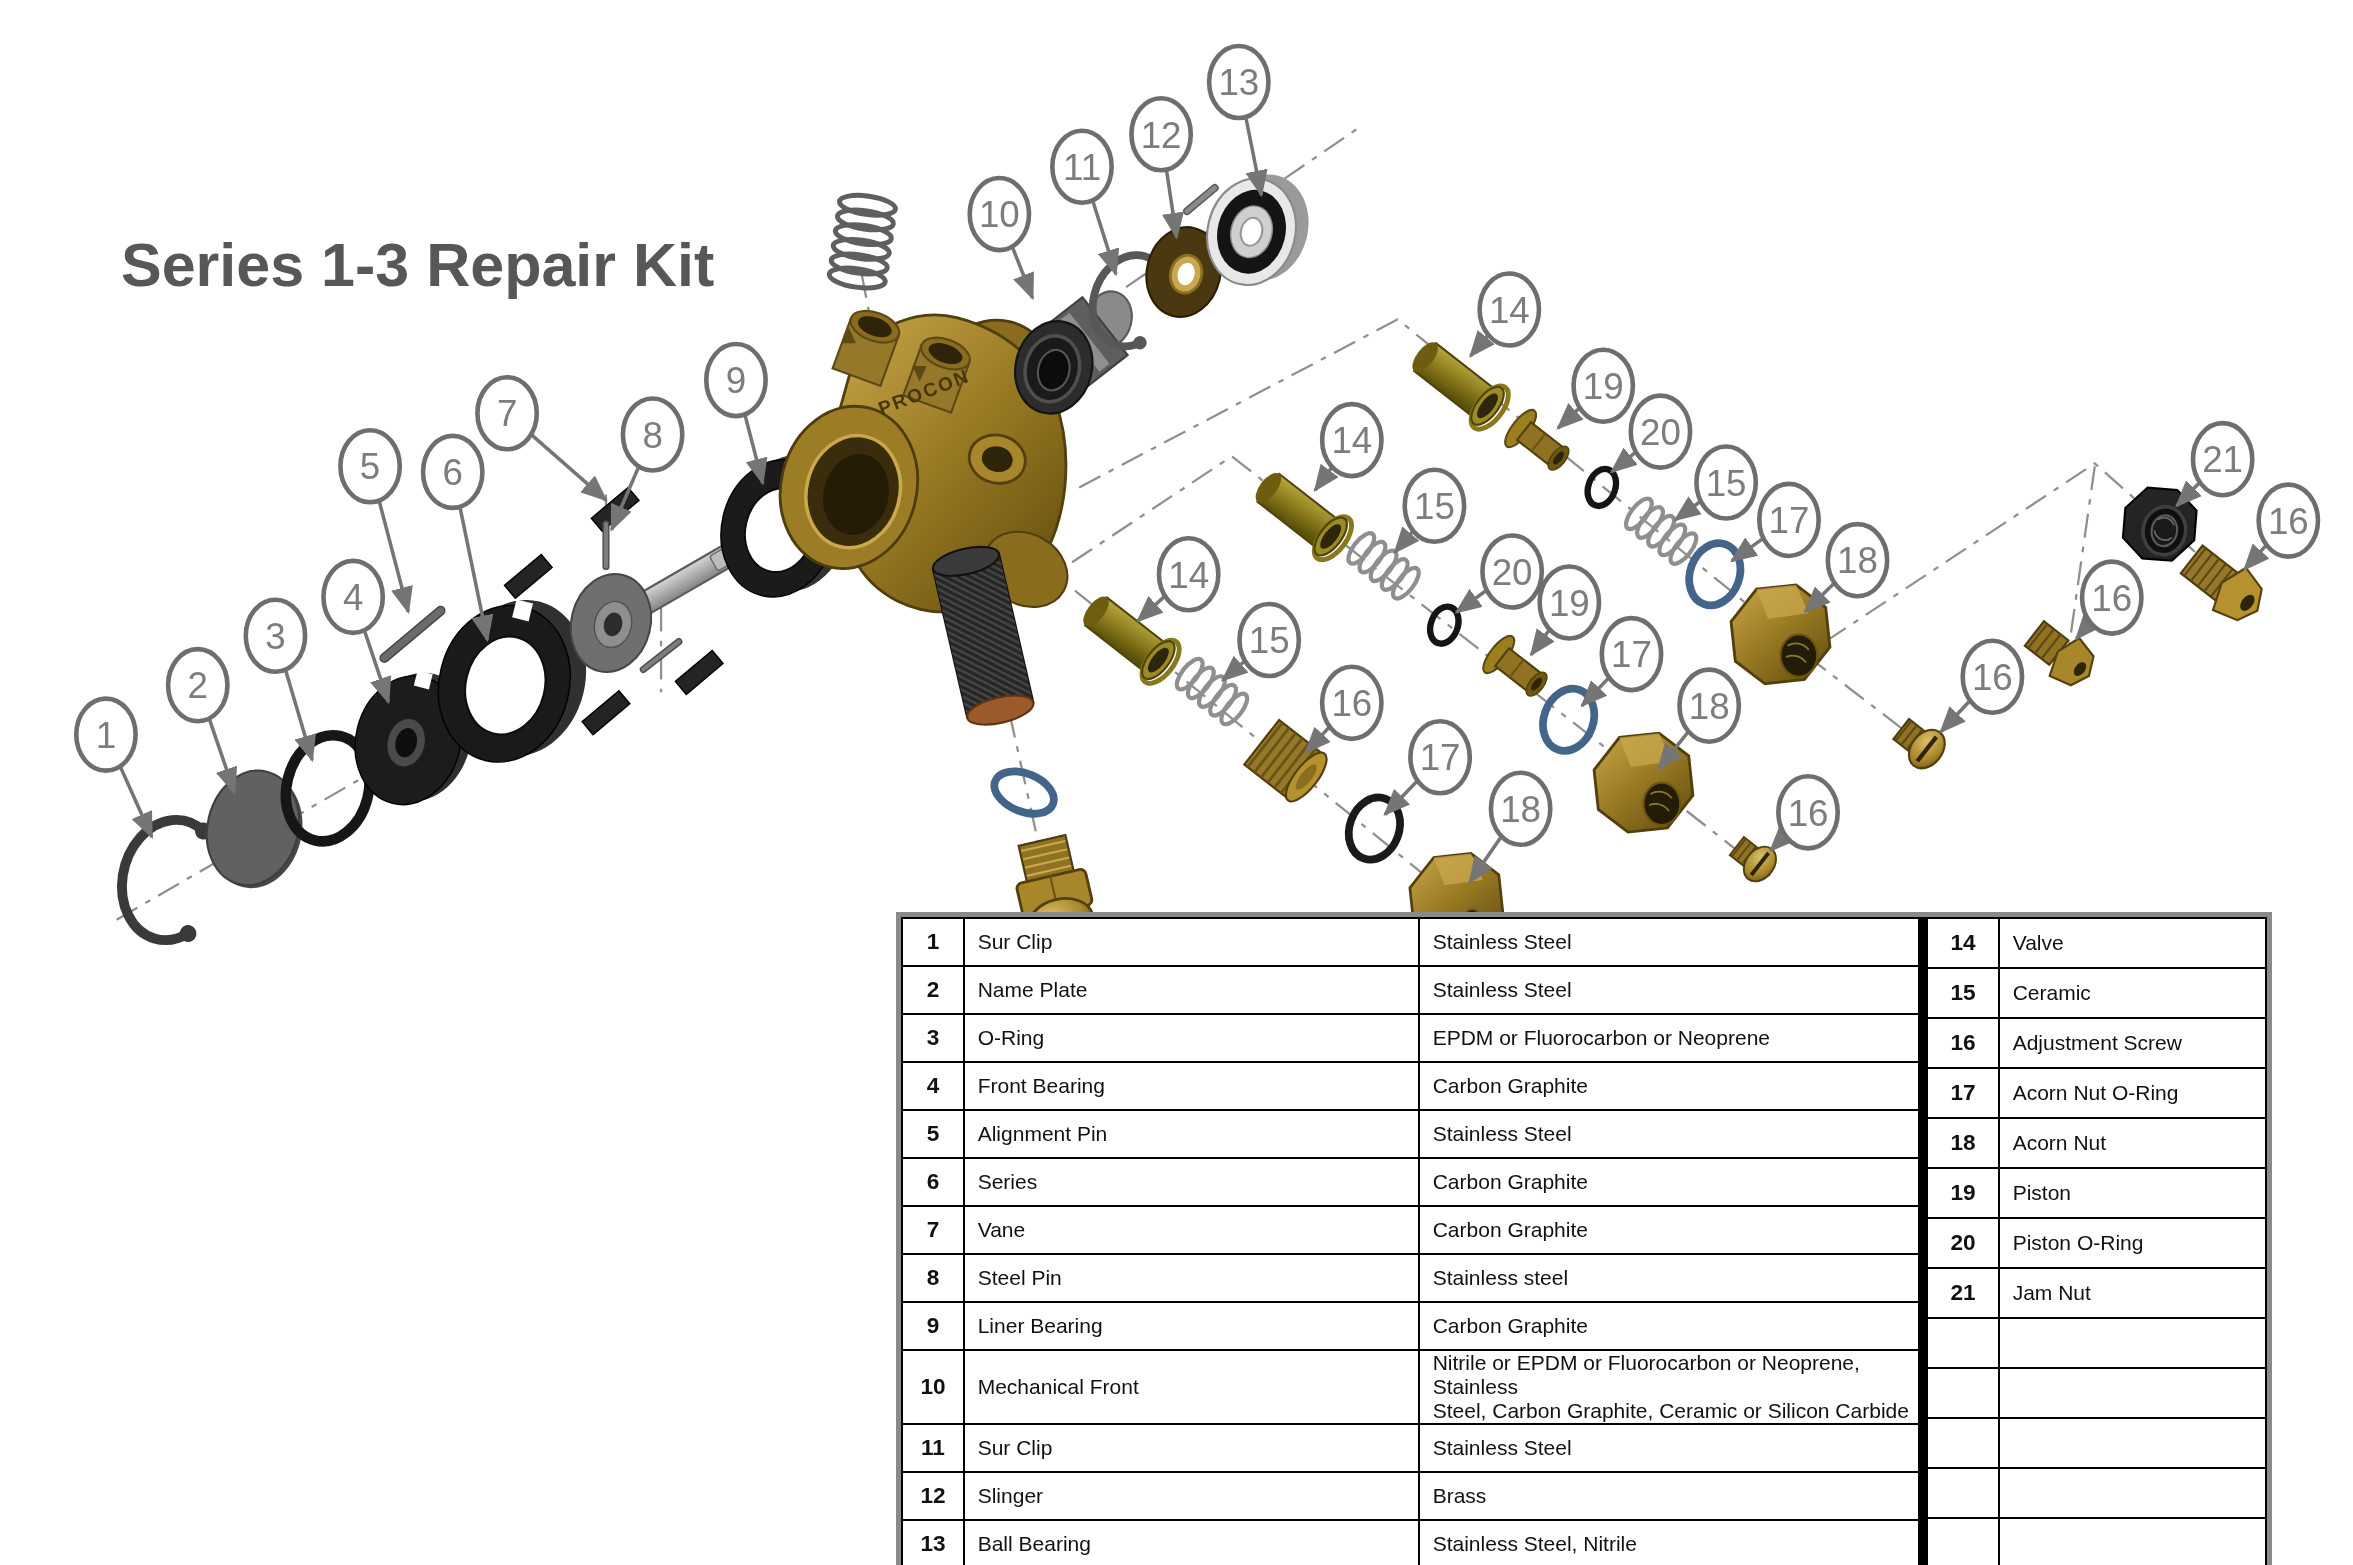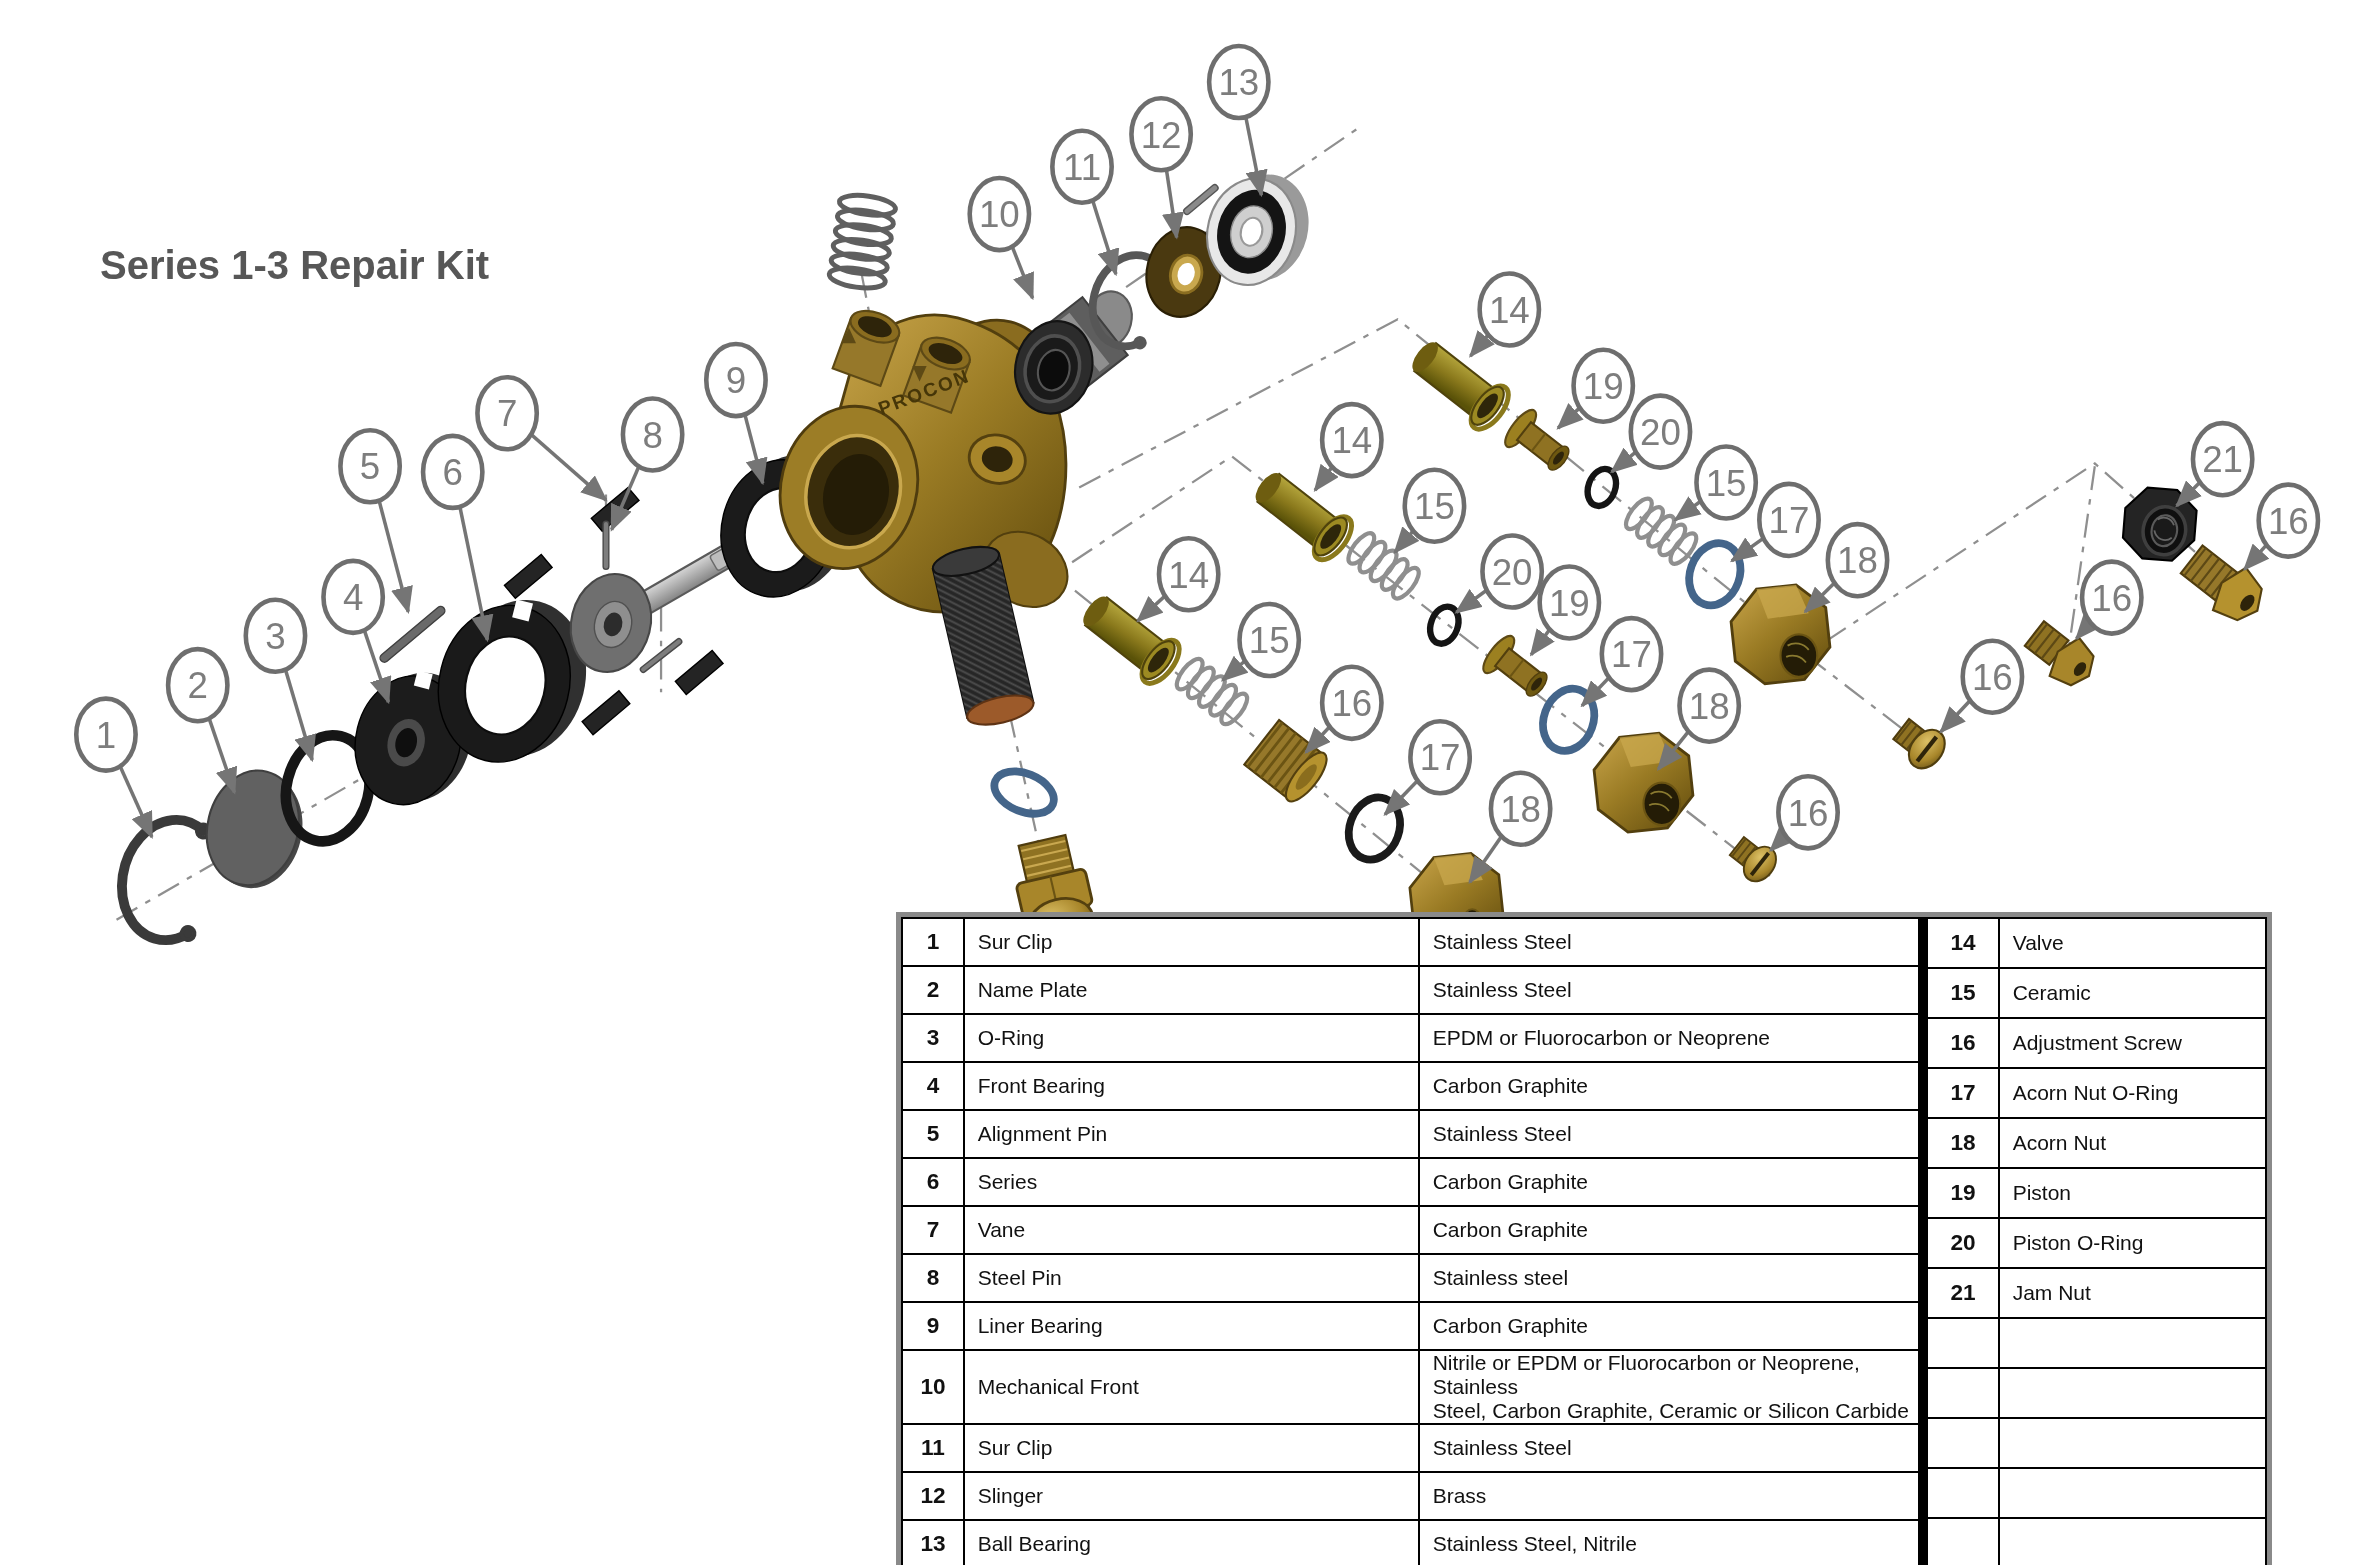--- a/index.html
+++ b/index.html
@@ -1,22 +1,22 @@
 <!DOCTYPE html>
 <html style="font-size:11.3px"><head>
 <meta charset="utf-8">
 <style>
   html,body{margin:0;padding:0;background:#ffffff;}
   body{width:2354px;height:1566px;position:relative;overflow:hidden;
        font-family:"Liberation Sans","DejaVu Sans",sans-serif;}
   #stage{position:absolute;left:0;top:0;width:2354px;height:1566px;}
   svg{position:absolute;left:0;top:0;}
   .cl{fill:none;stroke:#8f8f8f;stroke-width:3.2;stroke-dasharray:34 13 8 13;}
-  .page-title{position:absolute;left:100px;top:233px;color:#575757;
-      font-size:40px;font-weight:700;line-height:64px;letter-spacing:0px;}
+  .page-title{position:absolute;left:121px;top:233px;color:#575757;
+      font-size:61px;font-weight:700;line-height:64px;letter-spacing:0px;}
   .tables{position:absolute;left:896px;top:912px;display:flex;
       border:5px solid #8a8a8a;background:#fff;}
   table.pt{border-collapse:collapse;table-layout:fixed;}
   table.pt td{border:2.8px solid #000;height:44px;vertical-align:middle;
       font-size:21px;color:#111;white-space:pre-line;overflow:hidden;}
   table.pt td.num{text-align:center;font-weight:700;font-size:22.6px;}
   table.pt td.nm,table.pt td.mat{padding:0 7px 0 12.7px;}
   #rightTable{border-left:8.5px solid #000;}
   .balloon-num{font-size:52px;fill:#7d7d7d;font-weight:400;}
 </style>

